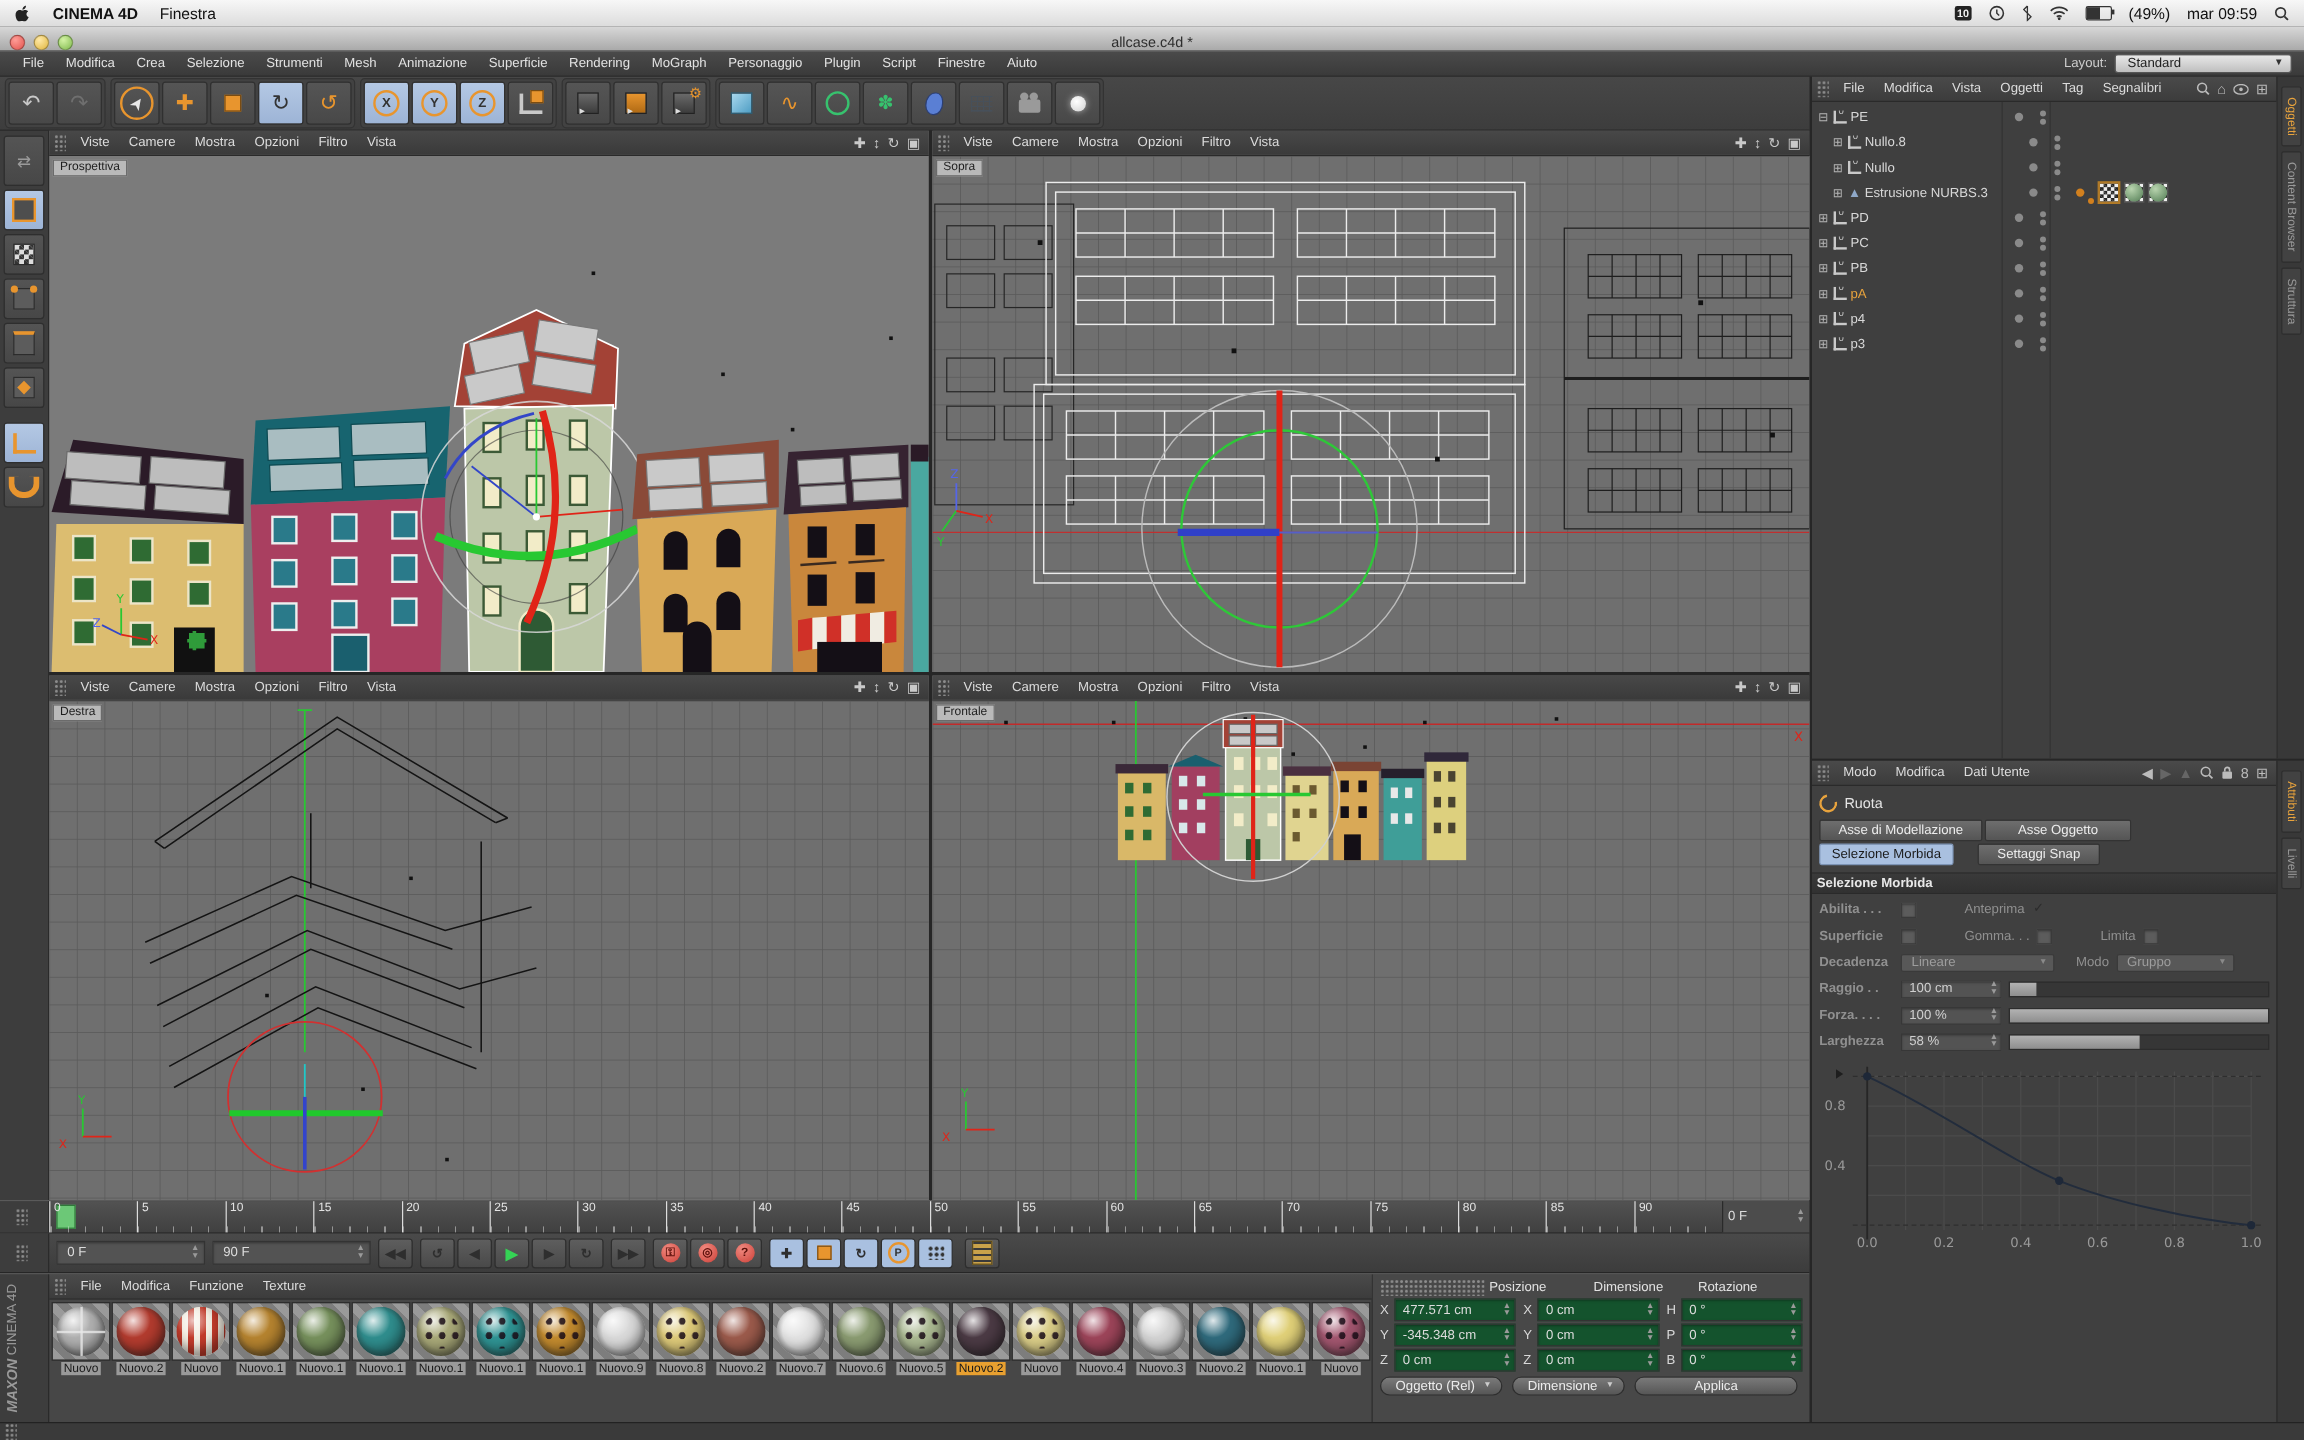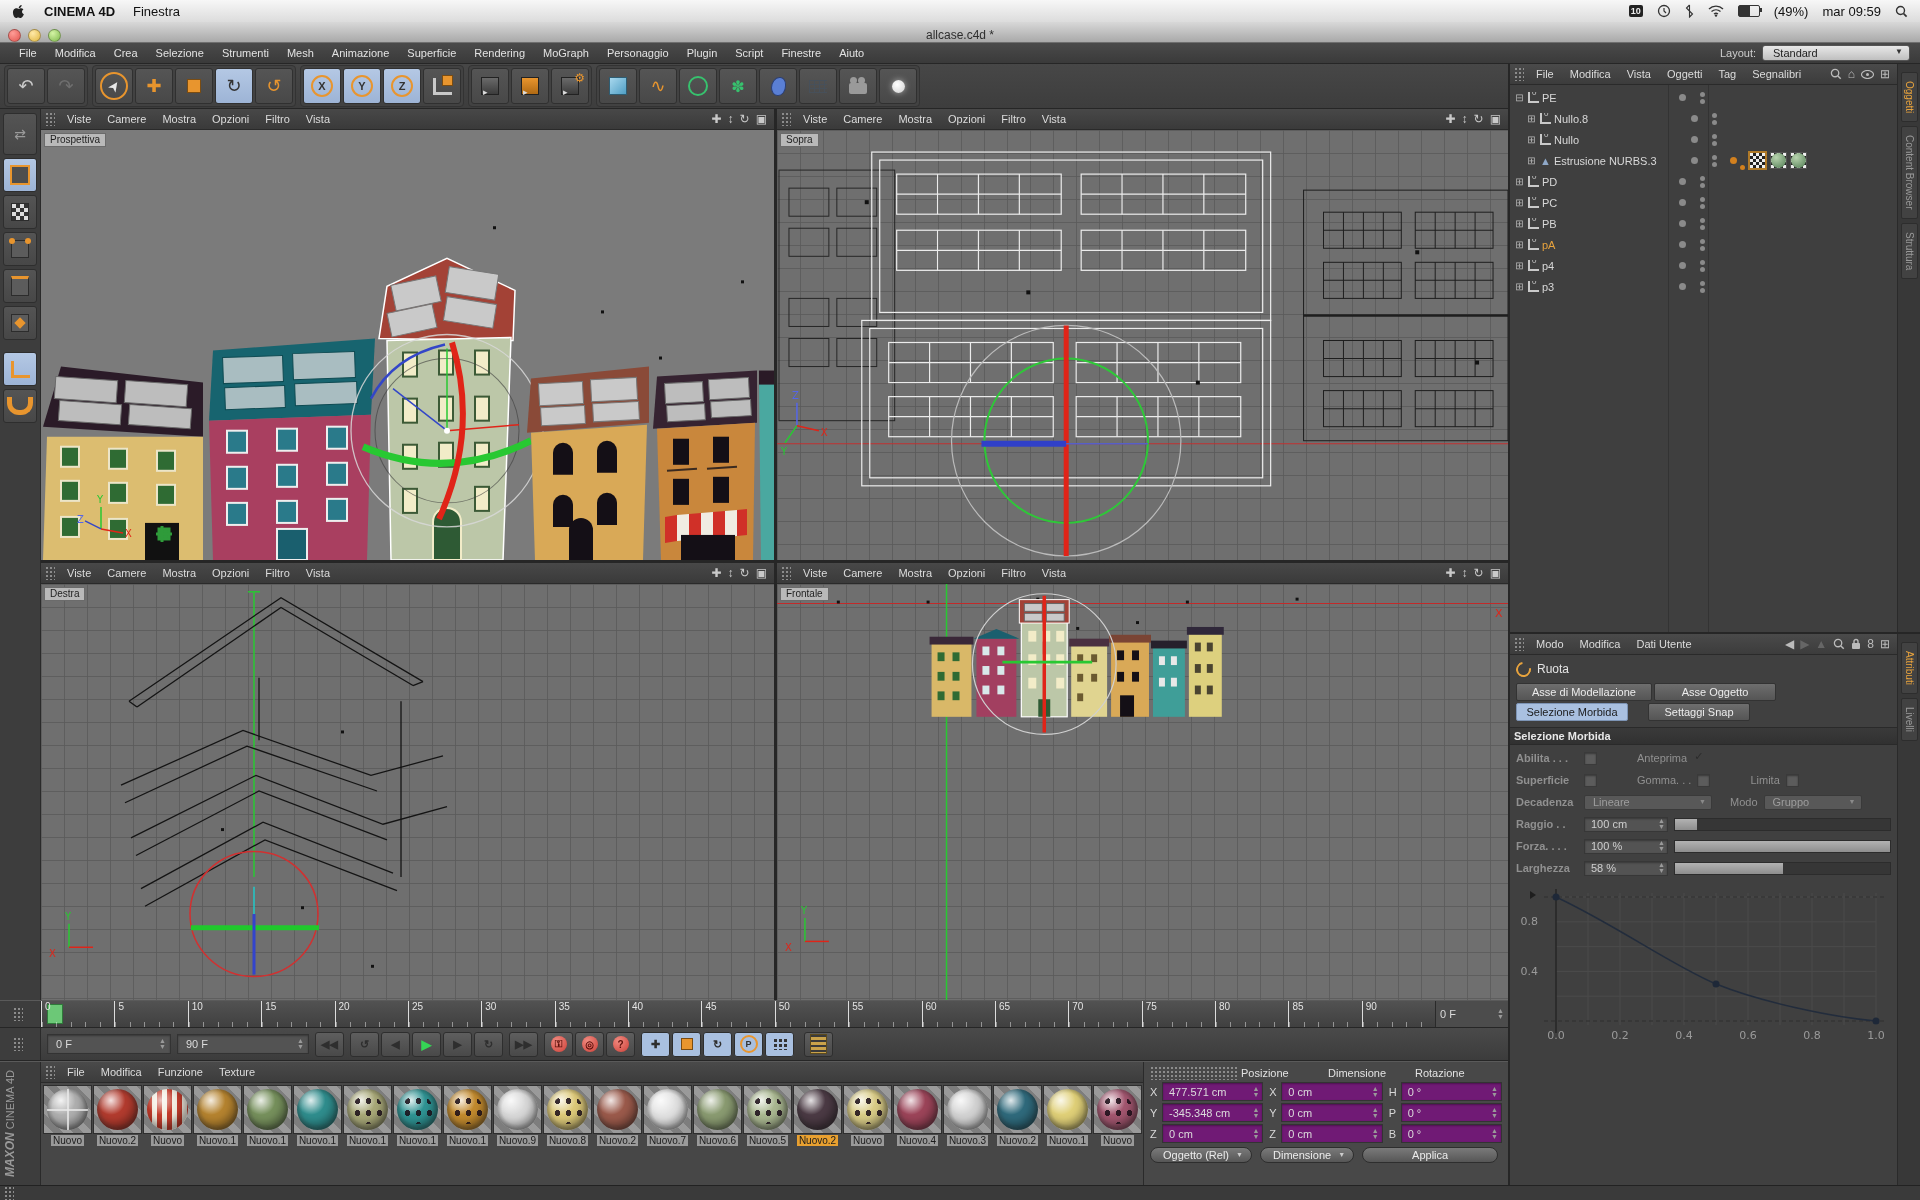--- a/index.html
+++ b/index.html
@@ -204,21 +204,21 @@
   .mat-label{margin-top:1px;max-width:47px;overflow:hidden;white-space:nowrap;background:#9a9a9a;color:#1a1a1a;
              font-size:10px;padding:0 2px;}
   .mat.selected .mat-label{background:#e8a030;}
   
   .coords{width:352px;flex:none;background:#484848;padding:2px 6px;display:flex;flex-direction:column;font-size:11px;}
   .c-head{display:flex;align-items:center;height:18px;color:#e2e2e2;}
   .c-head span{flex:1;}
   .c-grid{display:grid;grid-template-columns:1fr 1fr 1fr;gap:2px 6px;}
   .c-cell{display:flex;align-items:center;gap:4px;}
   .c-cell .ax{width:8px;color:#d8d8d8;}
-  .c-field{flex:1;background:#701a75;border:1px solid #333;box-shadow:inset 0 1px 2px #0005;color:#dcdcdc;
+  .c-field{flex:1;background:#14532d;border:1px solid #333;box-shadow:inset 0 1px 2px #0005;color:#dcdcdc;
            display:flex;align-items:center;justify-content:space-between;padding:1px 3px 1px 6px;height:15px;}
   .c-btns{display:flex;gap:8px;margin-top:4px;align-items:center;}
   .pill{background:linear-gradient(#7a7a7a,#565656);border:1px solid #2e2e2e;border-radius:9px;color:#ececec;
         padding:1px 12px;position:relative;}
   .pill.dd2{padding-right:22px;} .pill.dd2::after{content:"▼";position:absolute;right:8px;top:3px;font-size:7px;color:#ccc;}
   .pill.apply{width:110px;text-align:center;}
   
   .statusbar{height:14px;background:#3a3a3a;border-top:1px solid #222;flex:none;display:flex;align-items:center;padding:0 4px;}
   svg text{font-family:"DejaVu Sans",sans-serif;}
 </style>

